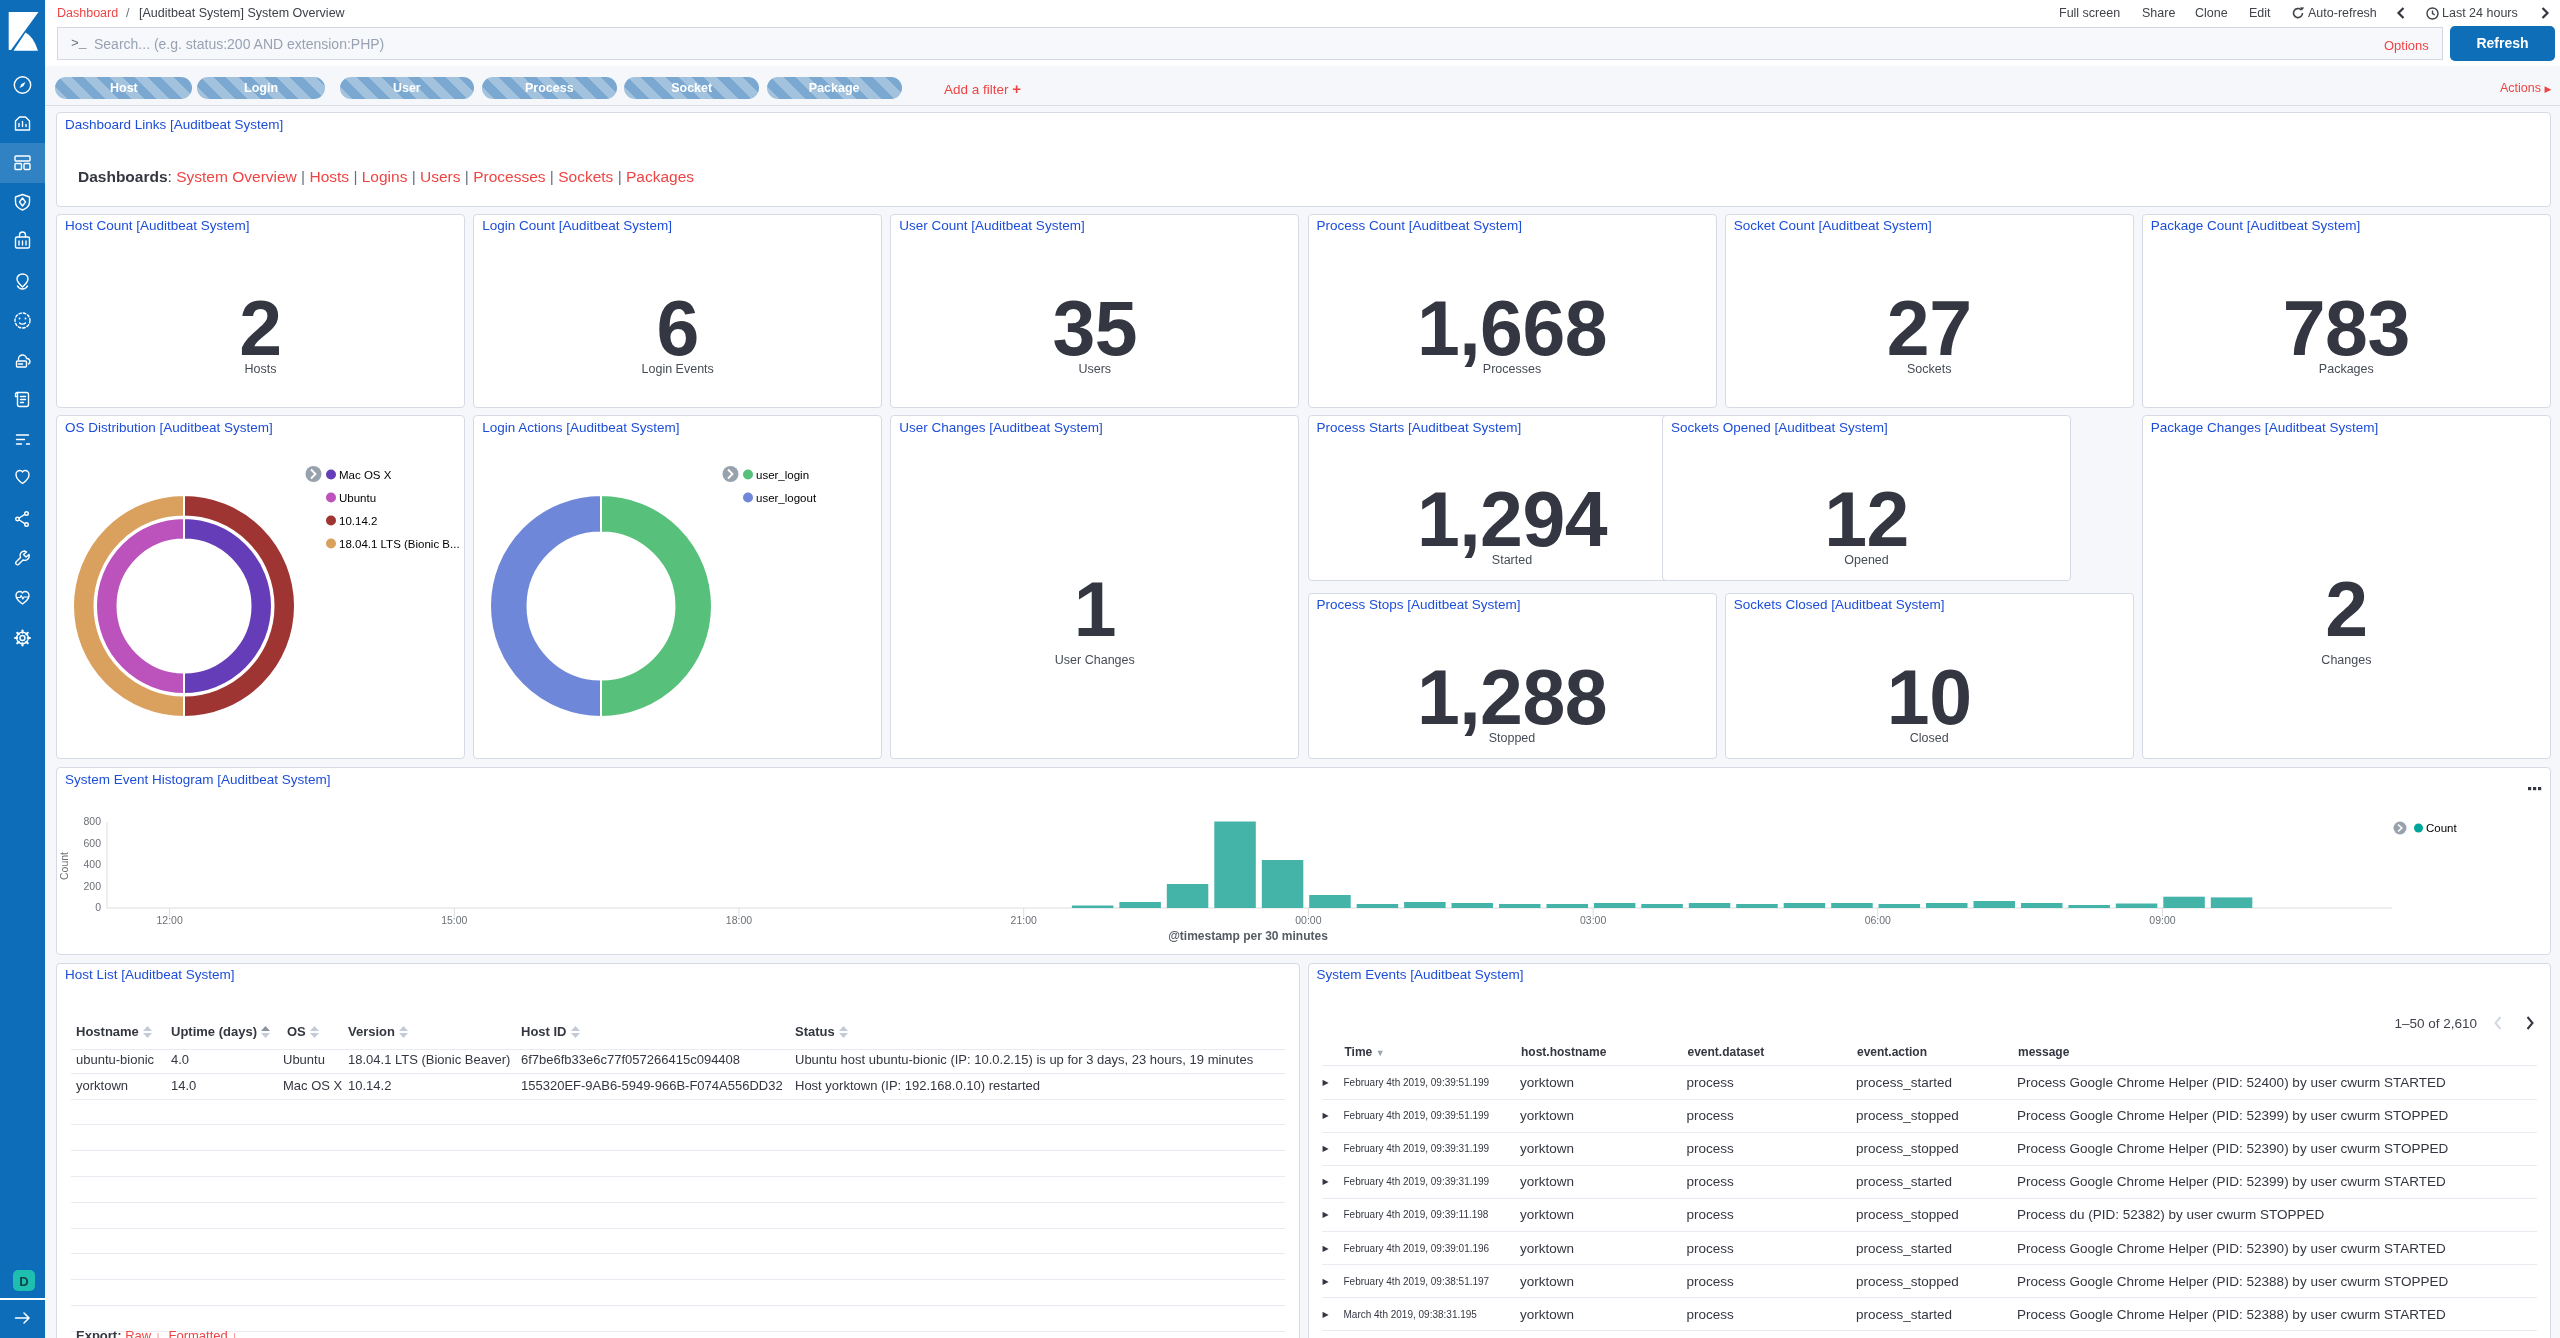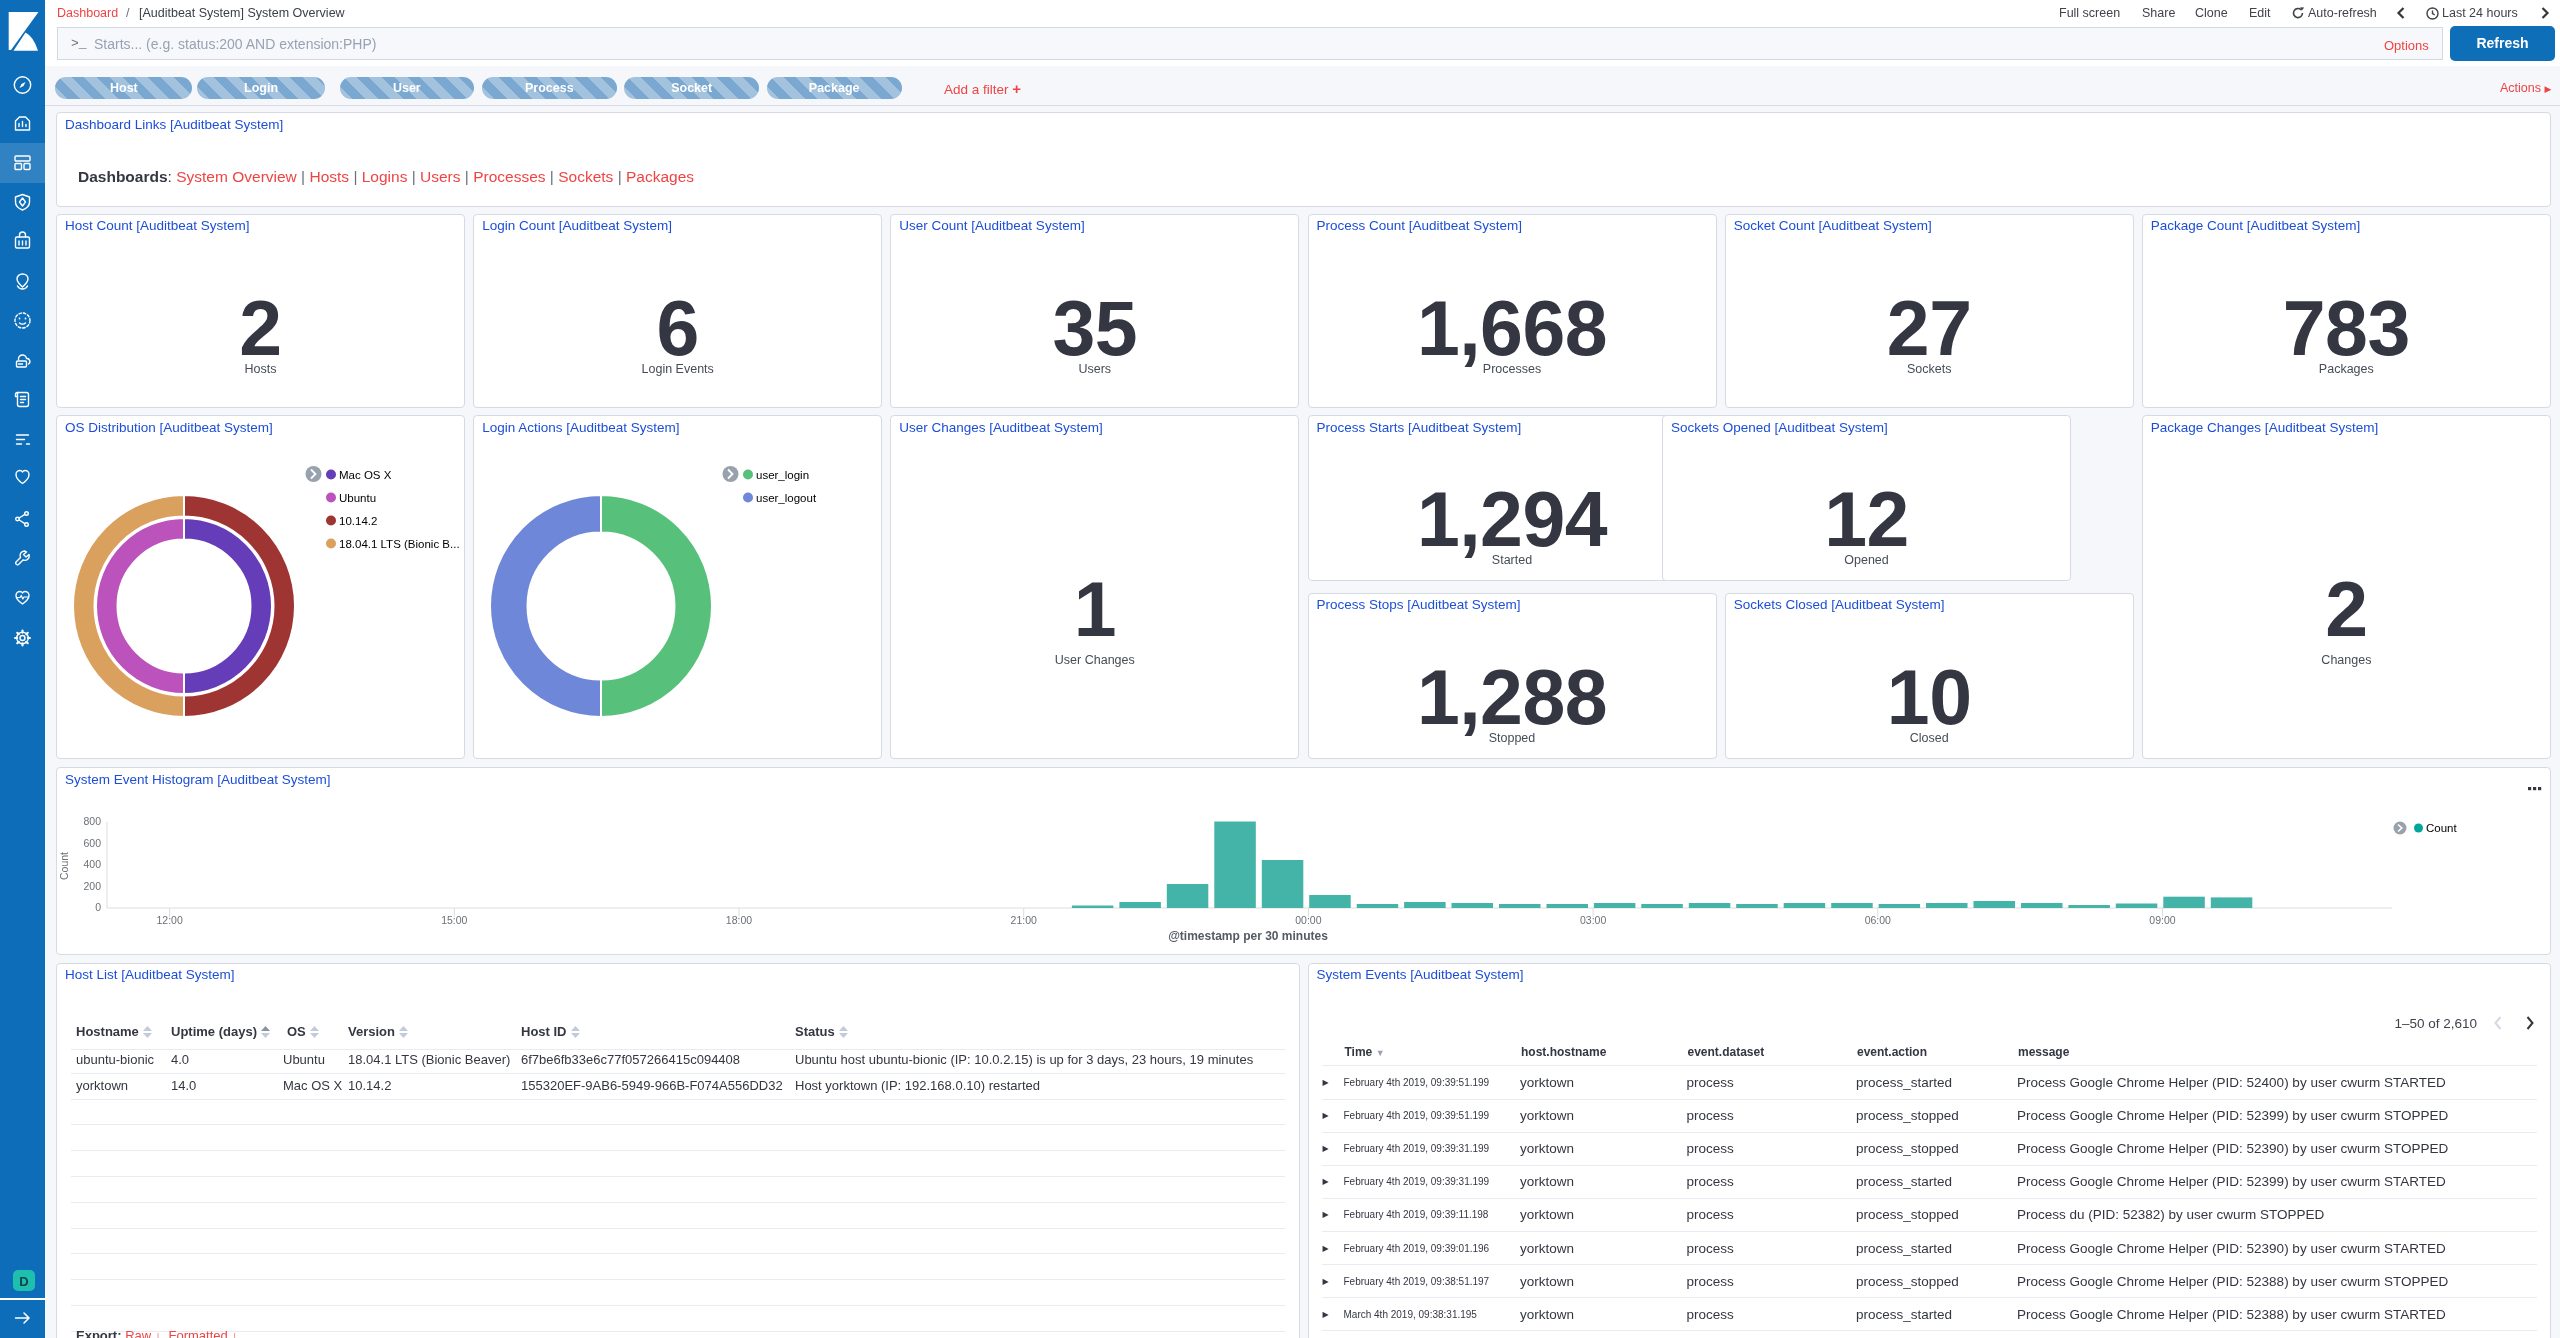--- a/index.html
+++ b/index.html
@@ -137,21 +137,21 @@
   <svg class="abs" style="left:2381px; top:7px" width="13" height="13" viewBox="0 0 13 13">
     <circle cx="6.5" cy="6.5" r="5.5" fill="none" stroke="#404349" stroke-width="1.4"></circle>
     <path d="M6.5 3.5 V6.5 L8.7 7.8" fill="none" stroke="#404349" stroke-width="1.4"></path>
   </svg>
   <span class="crumb" style="left:2397px; color:#404349">Last 24 hours</span>
   <svg class="abs" style="left:2494px; top:6px" width="12" height="14" viewBox="0 0 12 14">
     <path d="M3.5 2 L8.5 7 L3.5 12" fill="none" stroke="#33373d" stroke-width="2.2"></path>
   </svg>
   <div id="searchbox">
     <span style="position:absolute; left:13px; top:8px; color:#69707d; font-family:'Liberation Mono',monospace; font-size:13px;">&gt;_</span>
-    <span style="position:absolute; left:36px; top:8px; color:#98a2b3; font-size:14px;">Starts... (e.g. status:200 AND extension:PHP)</span>
+    <span style="position:absolute; left:36px; top:8px; color:#98a2b3; font-size:14px;">Search... (e.g. status:200 AND extension:PHP)</span>
   </div>
   <span class="abs blue" style="left:2339px; top:38px; font-size:13px;">Options</span>
   <div class="abs" style="left:2405px; top:25.5px; width:105px; height:35px; background:#0e6eb8; border-radius:5px; color:#fff; font-weight:bold; font-size:14px; text-align:center; line-height:35px;">Refresh</div>
 </div>
 
 <div id="filterbar">
   <div class="pill" style="left:10.4px; width:137px;">Host</div>
   <div class="pill" style="left:151.8px; width:128.6px;">Login</div>
   <div class="pill" style="left:294.5px; width:134.7px;">User</div>
   <div class="pill" style="left:436.6px; width:135.4px;">Process</div>

